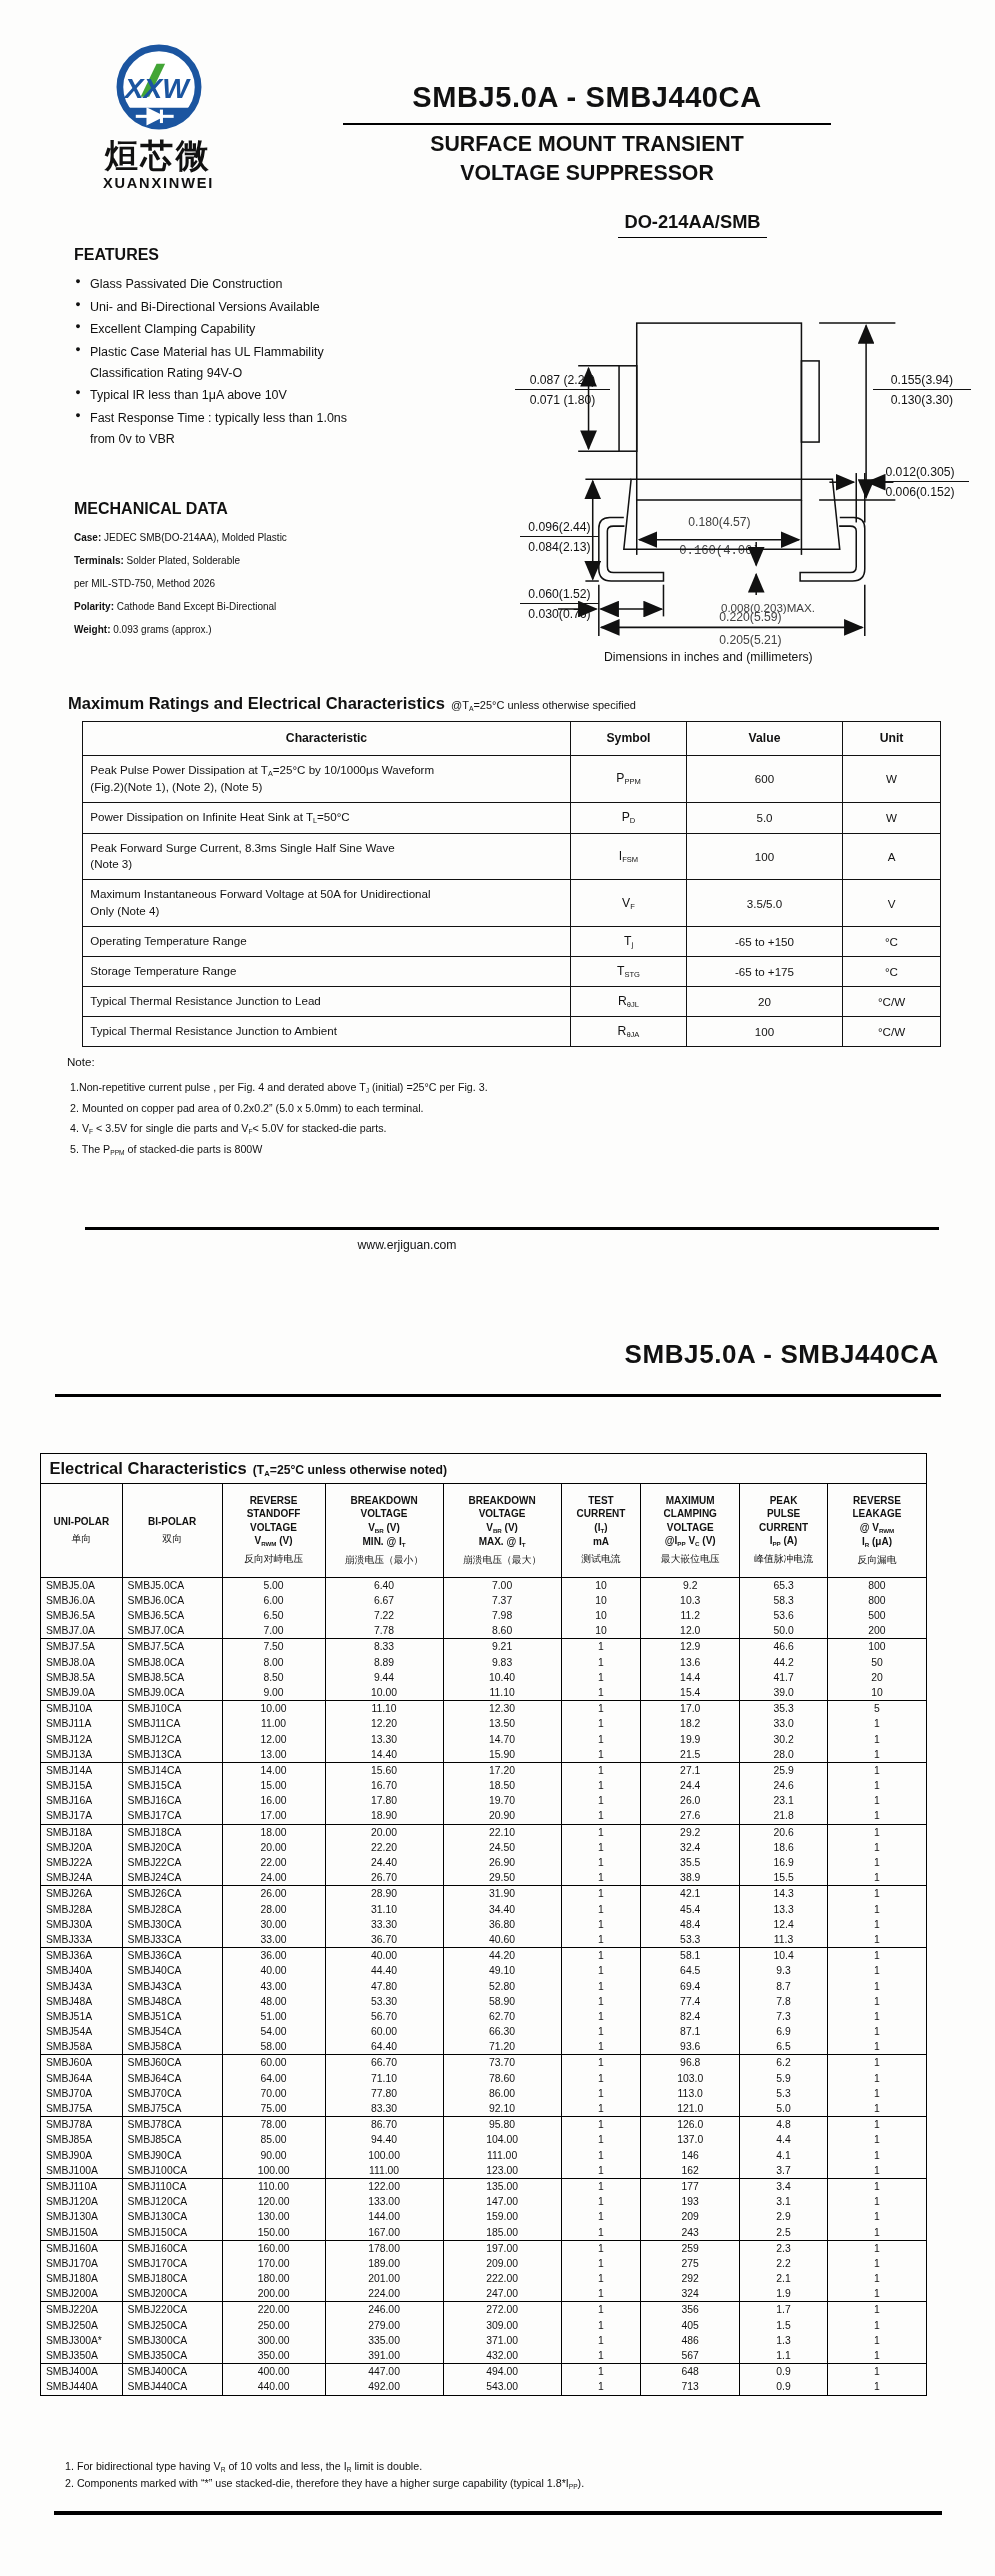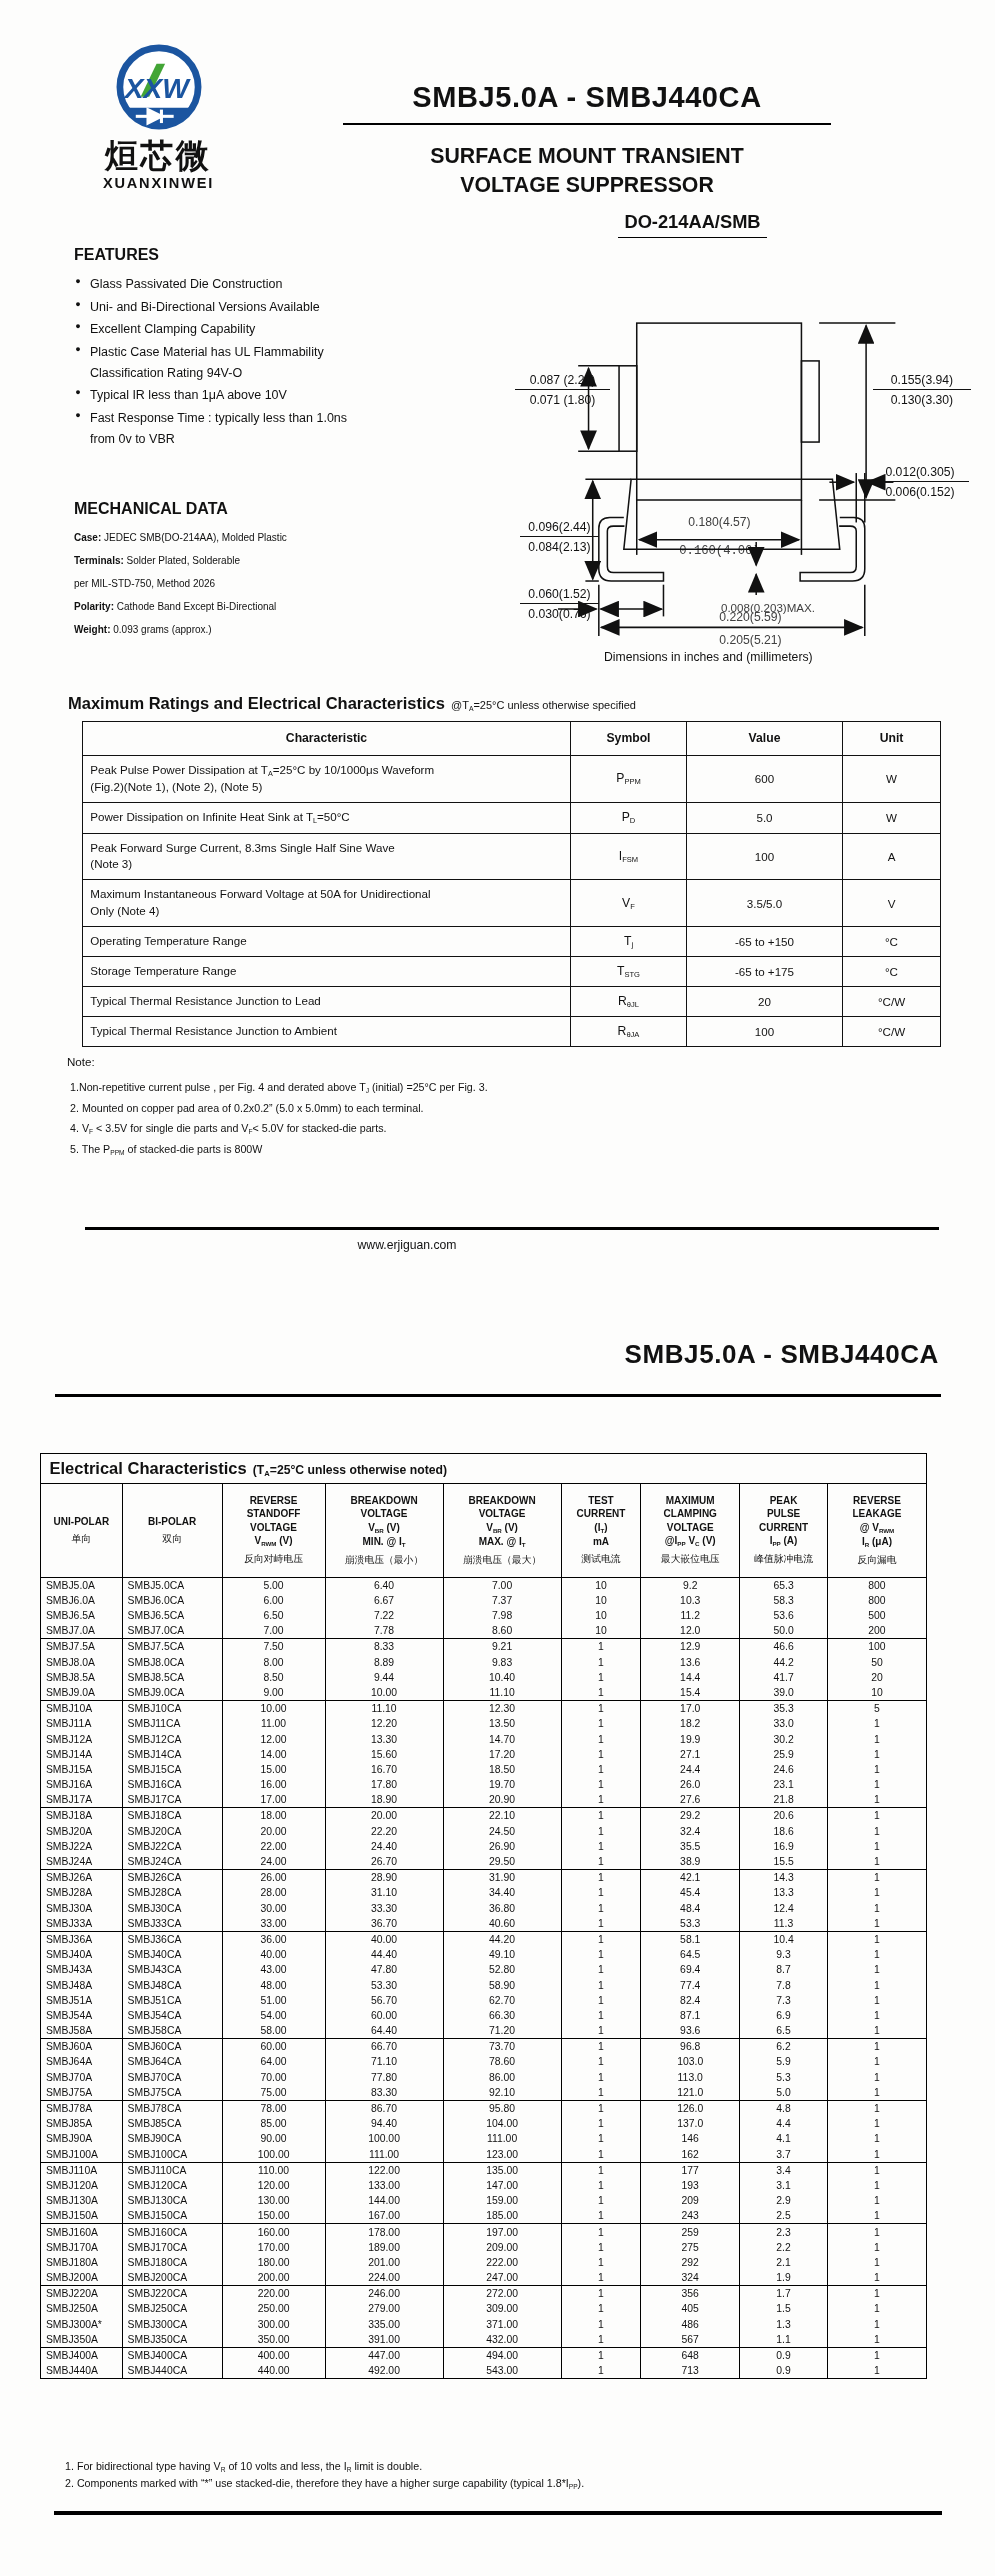--- a/index.html
+++ b/index.html
@@ -11,21 +11,21 @@
   sub{font-size:0.62em;vertical-align:-0.28em;letter-spacing:0;}
   .rich{white-space:pre-wrap;}
 
   
   #logo-cn{left:91px;top:134px;width:134px;text-align:center;font-size:33px;font-weight:bold;letter-spacing:2.4px;}
   #logo-en{left:90px;top:175px;width:137px;text-align:center;font-size:14.6px;font-weight:bold;letter-spacing:1.8px;}
 
   
   #title-block{left:343px;top:81px;width:488px;text-align:center;}
   #part-title{font-size:29px;font-weight:bold;letter-spacing:0.6px;margin:0;padding-bottom:8.5px;border-bottom:2.4px solid #000;}
-  .subtitle{font-size:21.3px;font-weight:bold;margin-top:17px;line-height:1.35;}
+  .subtitle{font-size:21.3px;font-weight:bold;margin-top:5px;line-height:1.35;}
   .subtitle + .subtitle{margin-top:1.2px;}
 
   
   #features{left:74px;top:246px;width:342px;}
   #features h3{font-size:16px;margin:0 0 10.4px 0;}
   #features ul{list-style:none;margin:0;padding:0;}
   #features li{position:relative;padding-left:16px;font-size:12.5px;margin-bottom:1.2px;}
   #features .blt{position:absolute;left:1.2px;top:1.8px;font-size:9.1px;}
   #features .ftxt{line-height:1.7;}
 
@@ -489,20 +489,31 @@
           <td class="ta-l">SMBJ12A</td>
           <td class="ta-l">SMBJ12CA</td>
           <td>12.00</td>
           <td>13.30</td>
           <td>14.70</td>
           <td>1</td>
           <td>19.9</td>
           <td>30.2</td>
           <td>1</td>
         </tr>
+        <tr class="gend">
+          <td class="ta-l">SMBJ13A</td>
+          <td class="ta-l">SMBJ13CA</td>
+          <td>13.00</td>
+          <td>14.40</td>
+          <td>15.90</td>
+          <td>1</td>
+          <td>21.5</td>
+          <td>28.0</td>
+          <td>1</td>
+        </tr>
         <tr>
           <td class="ta-l">SMBJ14A</td>
           <td class="ta-l">SMBJ14CA</td>
           <td>14.00</td>
           <td>15.60</td>
           <td>17.20</td>
           <td>1</td>
           <td>27.1</td>
           <td>25.9</td>
           <td>1</td>

